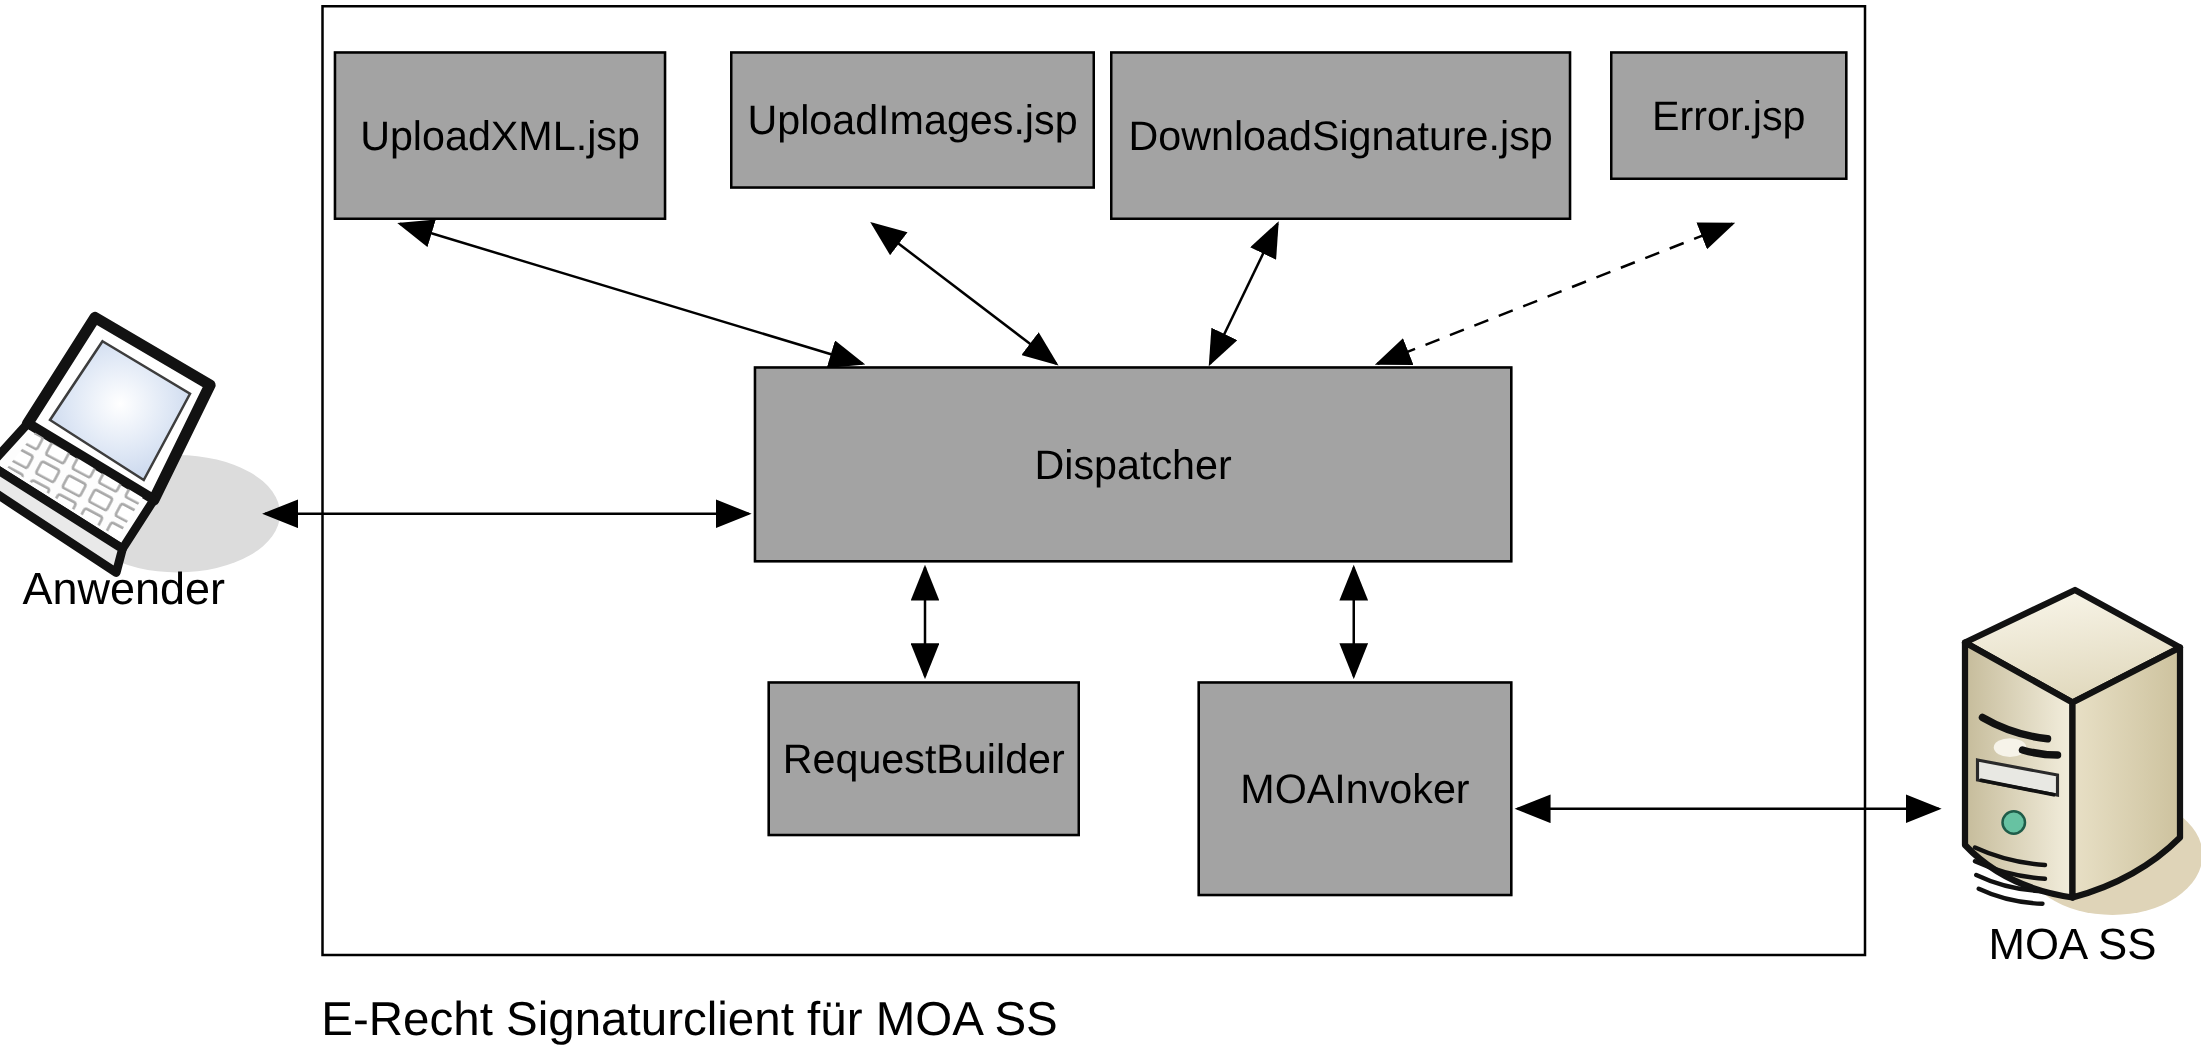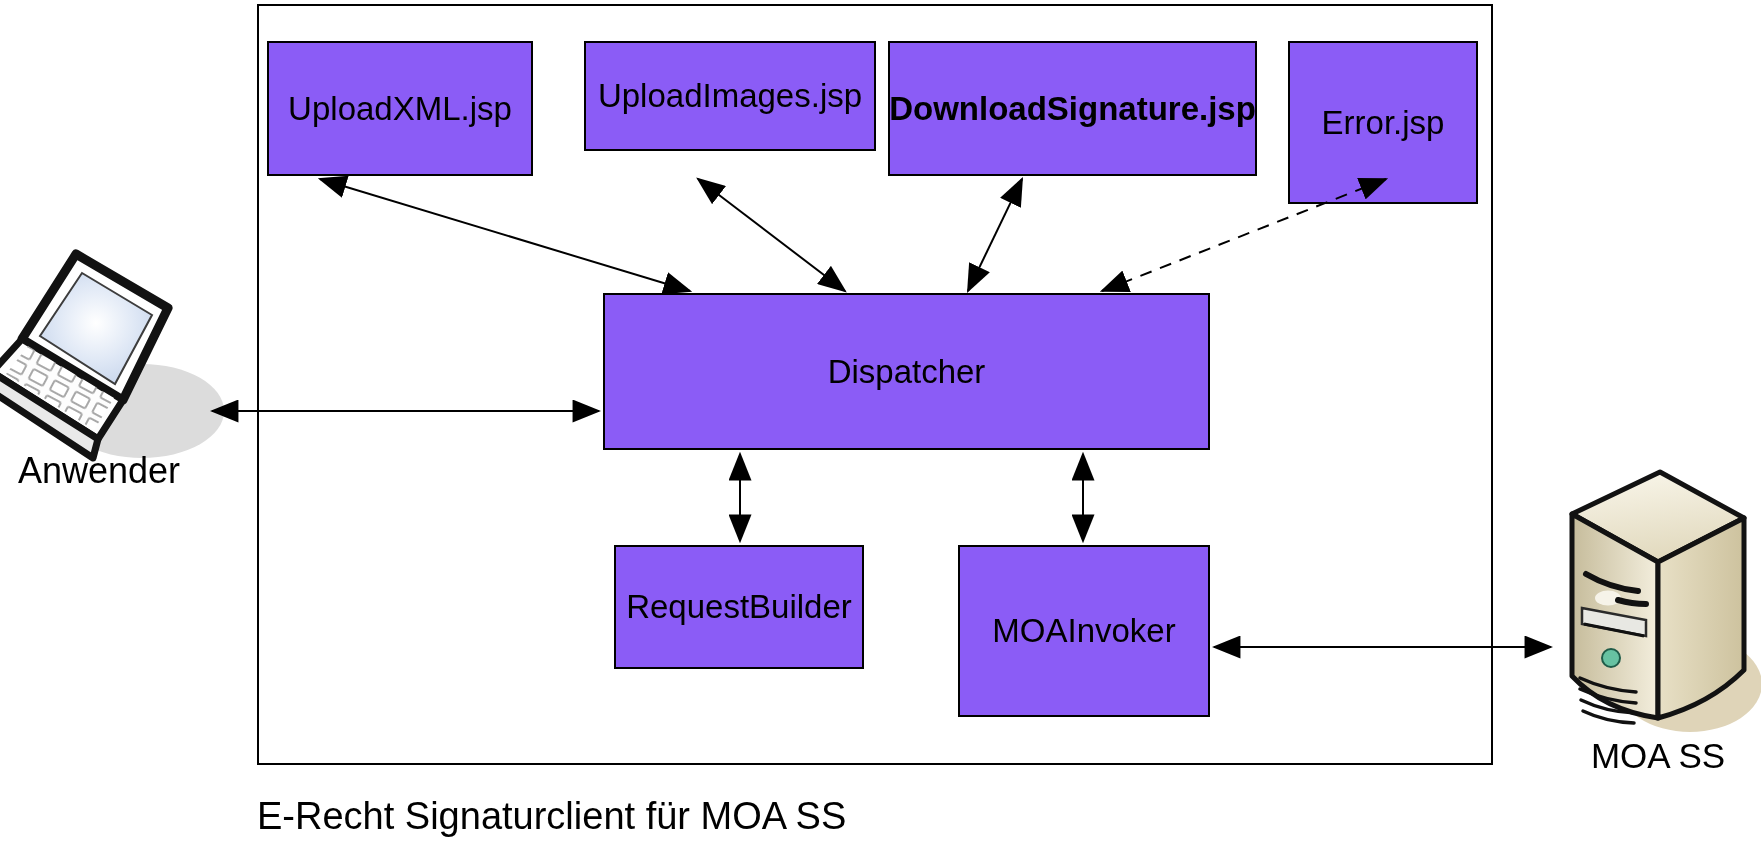--- a/index.html
+++ b/index.html
@@ -2,21 +2,21 @@
 <html><head>
 <meta charset="utf-8">
 <style>
   html,body{margin:0;padding:0;background:#ffffff;}
   body{width:1761px;height:845px;position:relative;overflow:hidden;
        font-family:"Liberation Sans",sans-serif;color:#000;}
   *{box-sizing:border-box;}
   .abs{position:absolute;}
   .outer{position:absolute;left:257px;top:4px;width:1236px;height:761px;
          border:2px solid #000;background:transparent;}
-  .node{position:absolute;background:#8b5cf6;border:2px solid #000;
+  .node{position:absolute;background:#a3a3a3;border:2px solid #000;
         display:flex;align-items:center;justify-content:center;
         font-size:33px;letter-spacing:0px;white-space:nowrap;}
   .lbl{position:absolute;text-align:center;font-size:36px;white-space:nowrap;}
   .caption{position:absolute;left:257px;top:795px;width:1236px;text-align:left;
            font-size:38px;white-space:nowrap;}
   svg.layer{position:absolute;left:0;top:0;width:1761px;height:845px;
             pointer-events:none;overflow:visible;}
   svg{overflow:visible;}
 </style>
 </head>
@@ -73,22 +73,22 @@
     <path d="M32,226 Q58,238 88,240"></path>
     <path d="M32,237 Q58,249 88,251"></path>
     <path d="M33,248 Q58,260 87,261"></path>
     <path d="M35,259 Q58,270 86,271"></path>
   </g>
 </svg>
 <div class="lbl" style="left:1558px;top:736px;width:200px;font-size:35px;">MOA SS</div>
 
 <div class="node" style="left:267px;top:41px;width:266px;height:135px;">UploadXML.jsp</div>
 <div class="node" style="left:584px;top:41px;width:292px;height:110px;">UploadImages.jsp</div>
-<div class="node" style="left:888px;top:41px;width:369px;height:135px;font-weight:bold;">DownloadSignature.jsp</div>
-<div class="node" style="left:1288px;top:41px;width:190px;height:163px;">Error.jsp</div>
+<div class="node" style="left:888px;top:41px;width:369px;height:135px;">DownloadSignature.jsp</div>
+<div class="node" style="left:1288px;top:41px;width:190px;height:103px;">Error.jsp</div>
 <div class="node" style="left:603px;top:293px;width:607px;height:157px;">Dispatcher</div>
 <div class="node" style="left:614px;top:545px;width:250px;height:124px;">RequestBuilder</div>
 <div class="node" style="left:958px;top:545px;width:252px;height:172px;">MOAInvoker</div>
 
 <svg class="layer">
   <defs>
     <marker id="ah" viewBox="0 0 10 8" refX="9.2" refY="4" markerWidth="29" markerHeight="23" markerUnits="userSpaceOnUse" orient="auto-start-reverse">
       <path d="M0,0 L10,4 L0,8 Z" fill="#000"></path>
     </marker>
   </defs>

